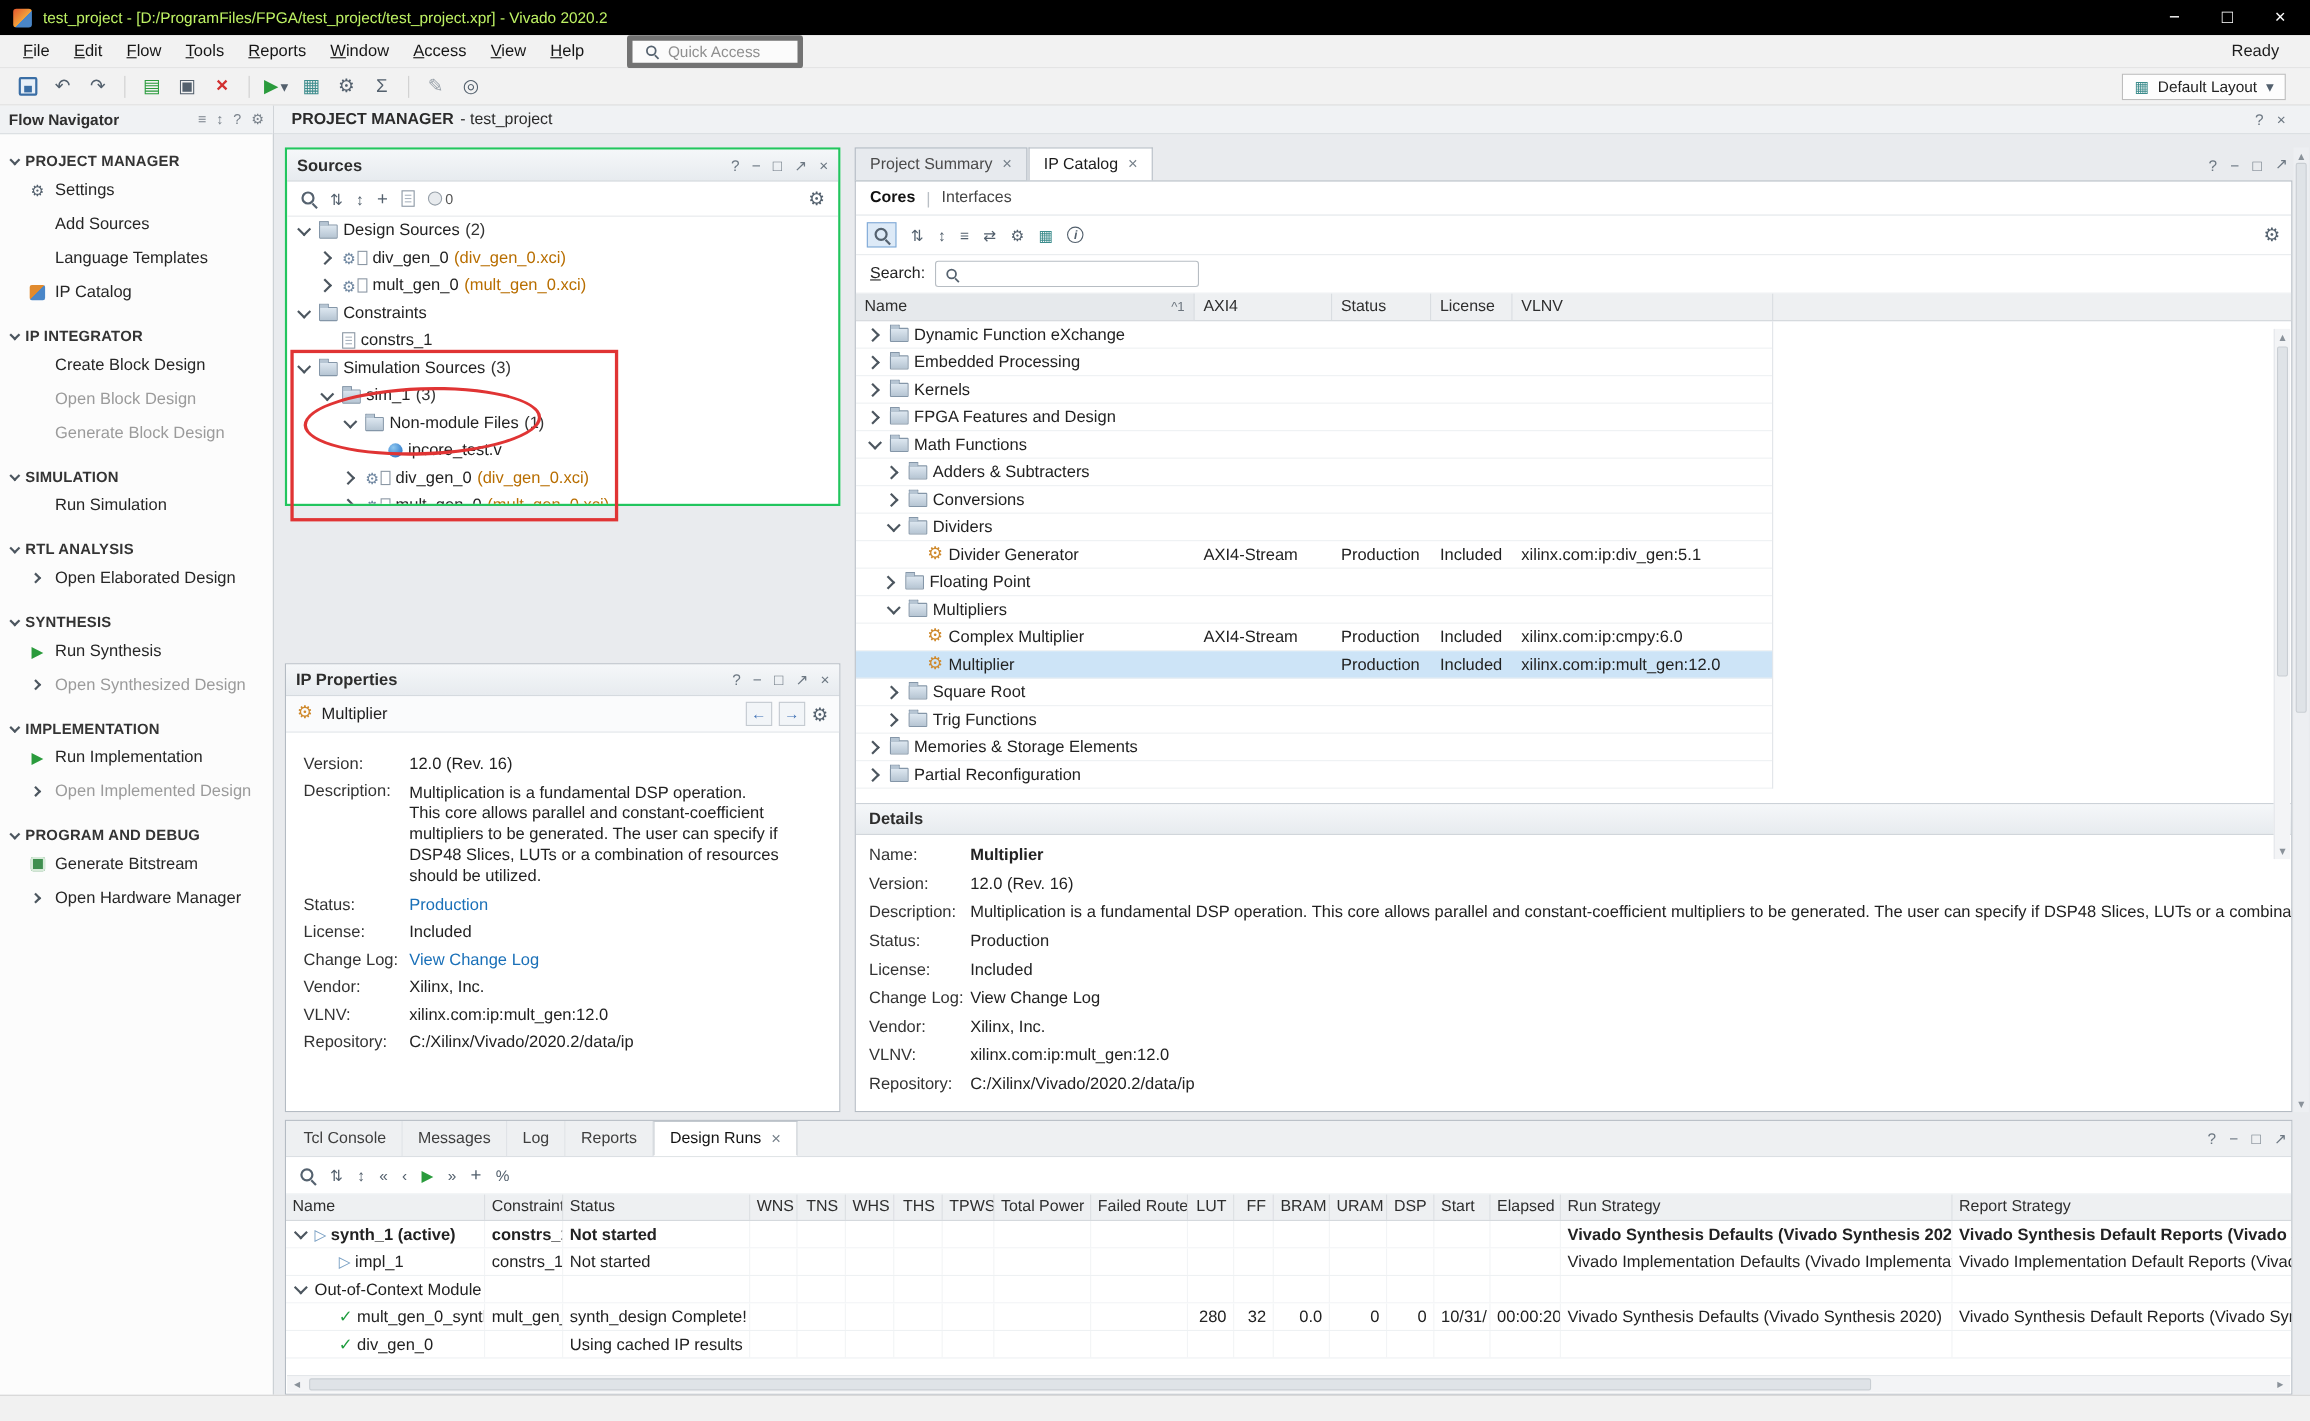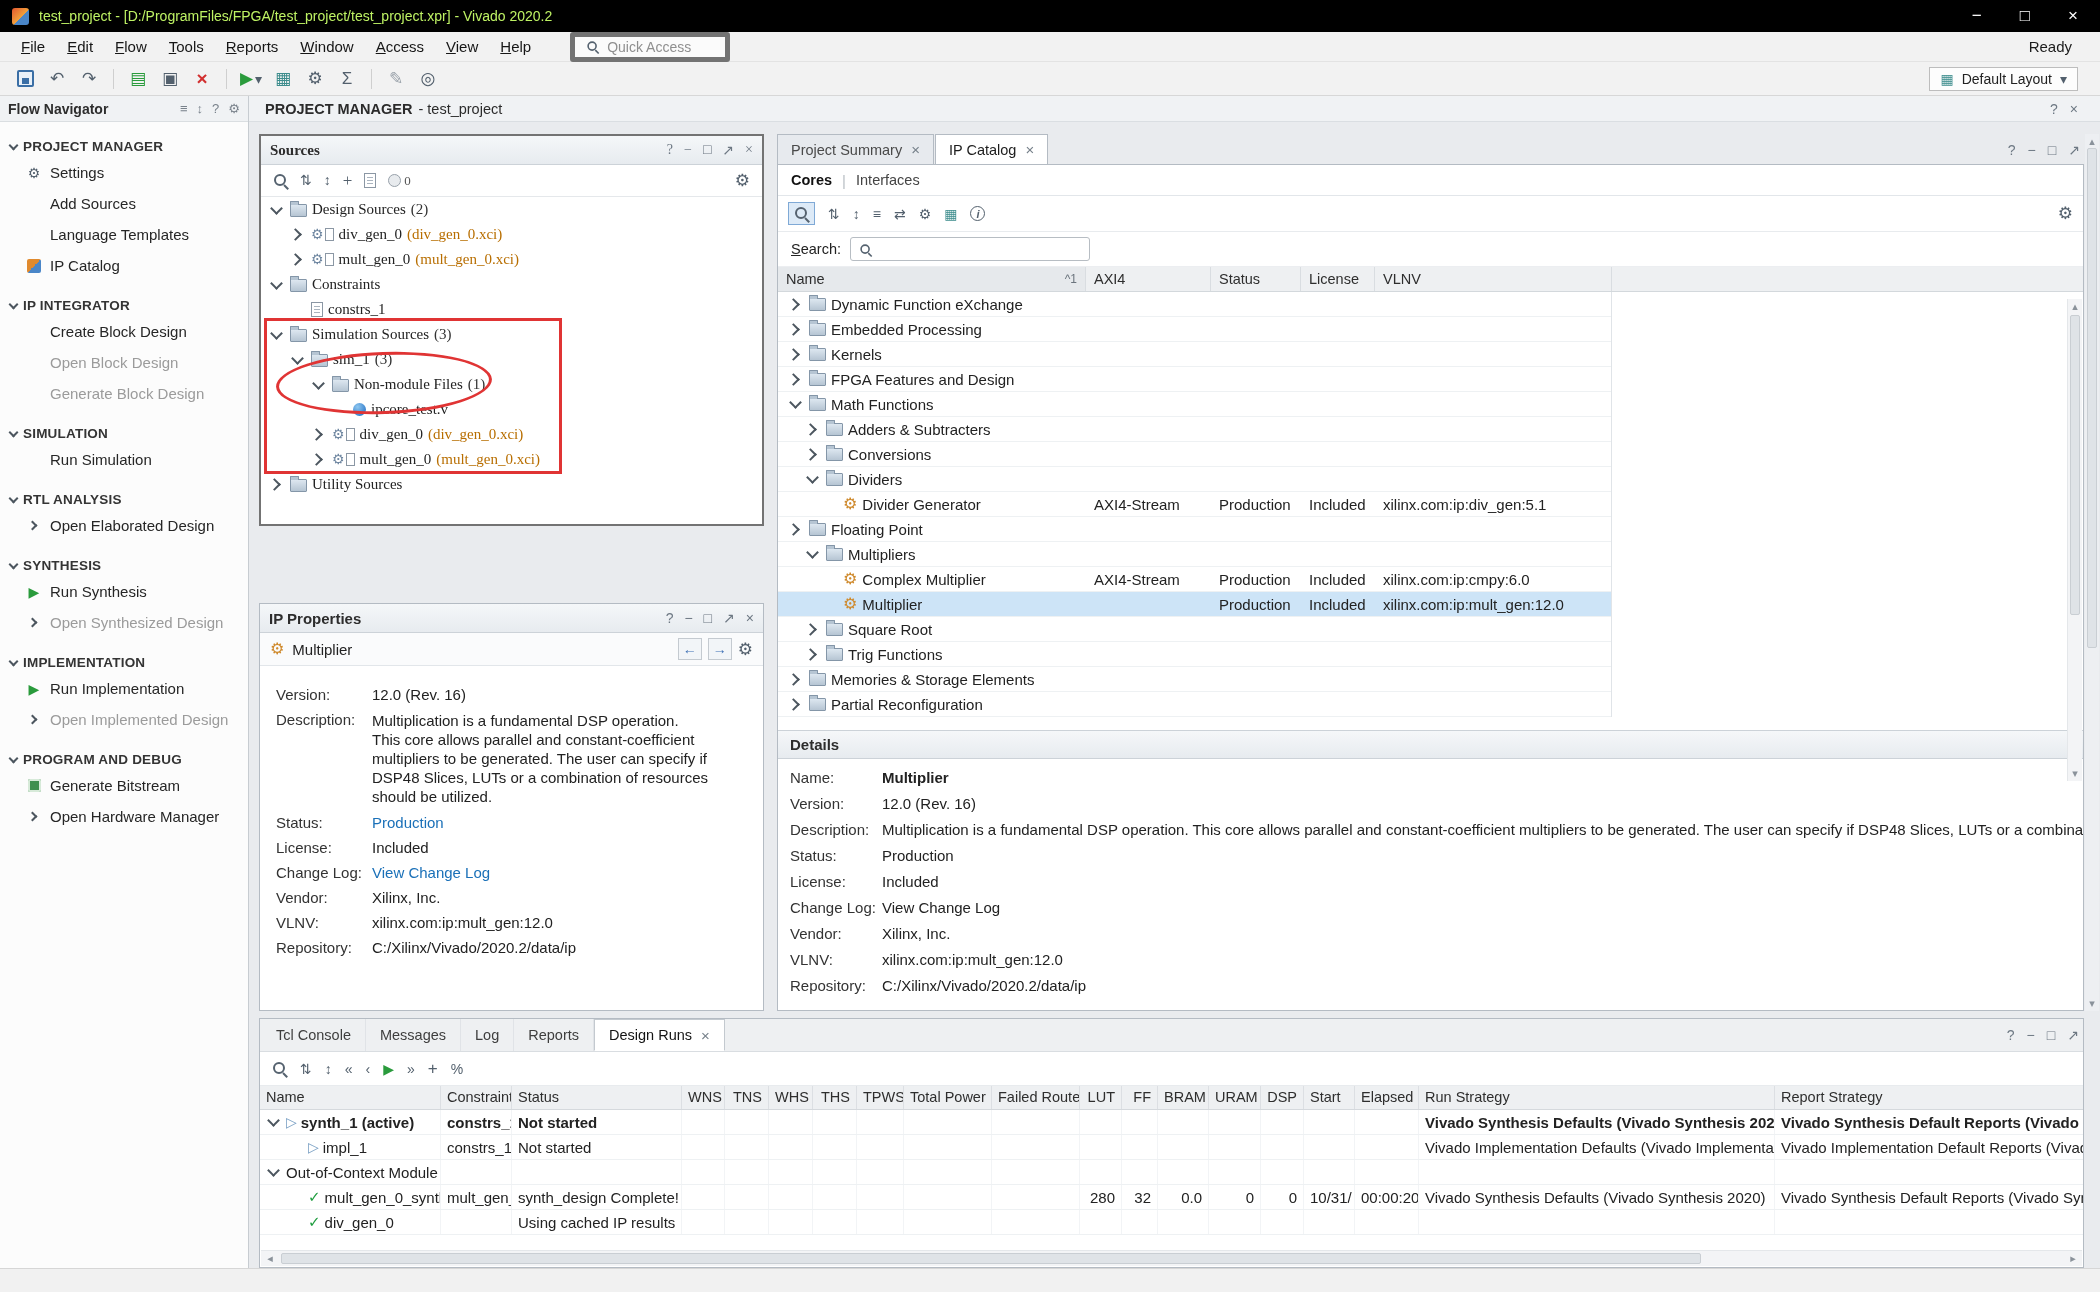--- a/index.html
+++ b/index.html
@@ -63,21 +63,21 @@
   .panel-title{font-weight:bold;color:#2d2d2d;}
   .ph-icons{margin-left:auto;display:flex;gap:11px;color:#6d7883;font-size:14px;align-items:center;}
 
   
   .main-header{position:absolute;left:249px;top:96px;width:1851px;height:26px;background:#f0f2f4;border-bottom:1px solid #dadee2;display:flex;align-items:center;padding:0 16px;gap:6px;}
   .mh-bold{font-weight:bold;font-size:14.5px;color:#2b2b2b;}
   .mh-rest{font-size:14.5px;color:#2b2b2b;}
   .mh-icons{margin-left:auto;display:flex;gap:12px;color:#6d7883;font-size:14px;padding-right:6px;}
 
   
-  .sources{left:259px;top:134px;width:505px;height:392px;border:2px solid #737373;font-family:Liberation Serif, serif;}
+  .sources{left:259px;top:134px;width:505px;height:326px;border:2px solid #22c55e;}
   .src-toolbar{height:32px;display:flex;align-items:center;gap:12px;padding:0 12px;border-bottom:1px solid #e5e8eb;}
   .i-mag{width:15px;height:15px;position:relative;display:inline-block;flex:none;}
   .i-mag::before{content:"";position:absolute;left:1px;top:1px;width:8px;height:8px;border:2px solid #55626f;border-radius:50%;}
   .i-mag::after{content:"";position:absolute;left:11px;top:11px;width:6px;height:2px;background:#55626f;transform:rotate(45deg);transform-origin:left center;}
   .ic-doc{width:12px;height:15px;background:#fff;border:1px solid #8b97a4;position:relative;flex:none;}
   .ic-doc::before{content:"";position:absolute;left:2px;top:3px;width:6px;height:1px;background:#aab4bf;box-shadow:0 3px 0 #aab4bf,0 6px 0 #aab4bf;}
   .badge-circle{width:13px;height:13px;border:1px solid #98a1aa;border-radius:50%;background:#e8ebee;flex:none;}
   .badge-num{color:#555;font-size:13px;margin-left:3px;}
   .src-tree{height:300px;overflow:hidden;}
   .tree-row{height:25px;display:flex;align-items:center;gap:5px;white-space:nowrap;}
@@ -712,21 +712,21 @@
               <span class="tw none"></span>
               <span class="gi ipgear">⚙</span>
               <span>Divider Generator</span>
             </div>
             <div class="c-cell">AXI4-Stream</div>
             <div class="c-cell">Production</div>
             <div class="c-cell">Included</div>
             <div class="c-cell">xilinx.com:ip:div_gen:5.1</div>
           </div>
           <div class="cat-row">
-            <div class="c-cell name" style="padding-left: 8px;">
+            <div class="c-cell name" style="padding-left: 22px;">
               <span class="tw"></span>
               <span class="ic-folder"></span>
               <span>Floating Point</span>
             </div>
             <div class="c-cell"></div>
             <div class="c-cell"></div>
             <div class="c-cell"></div>
             <div class="c-cell"></div>
           </div>
           <div class="cat-row">

